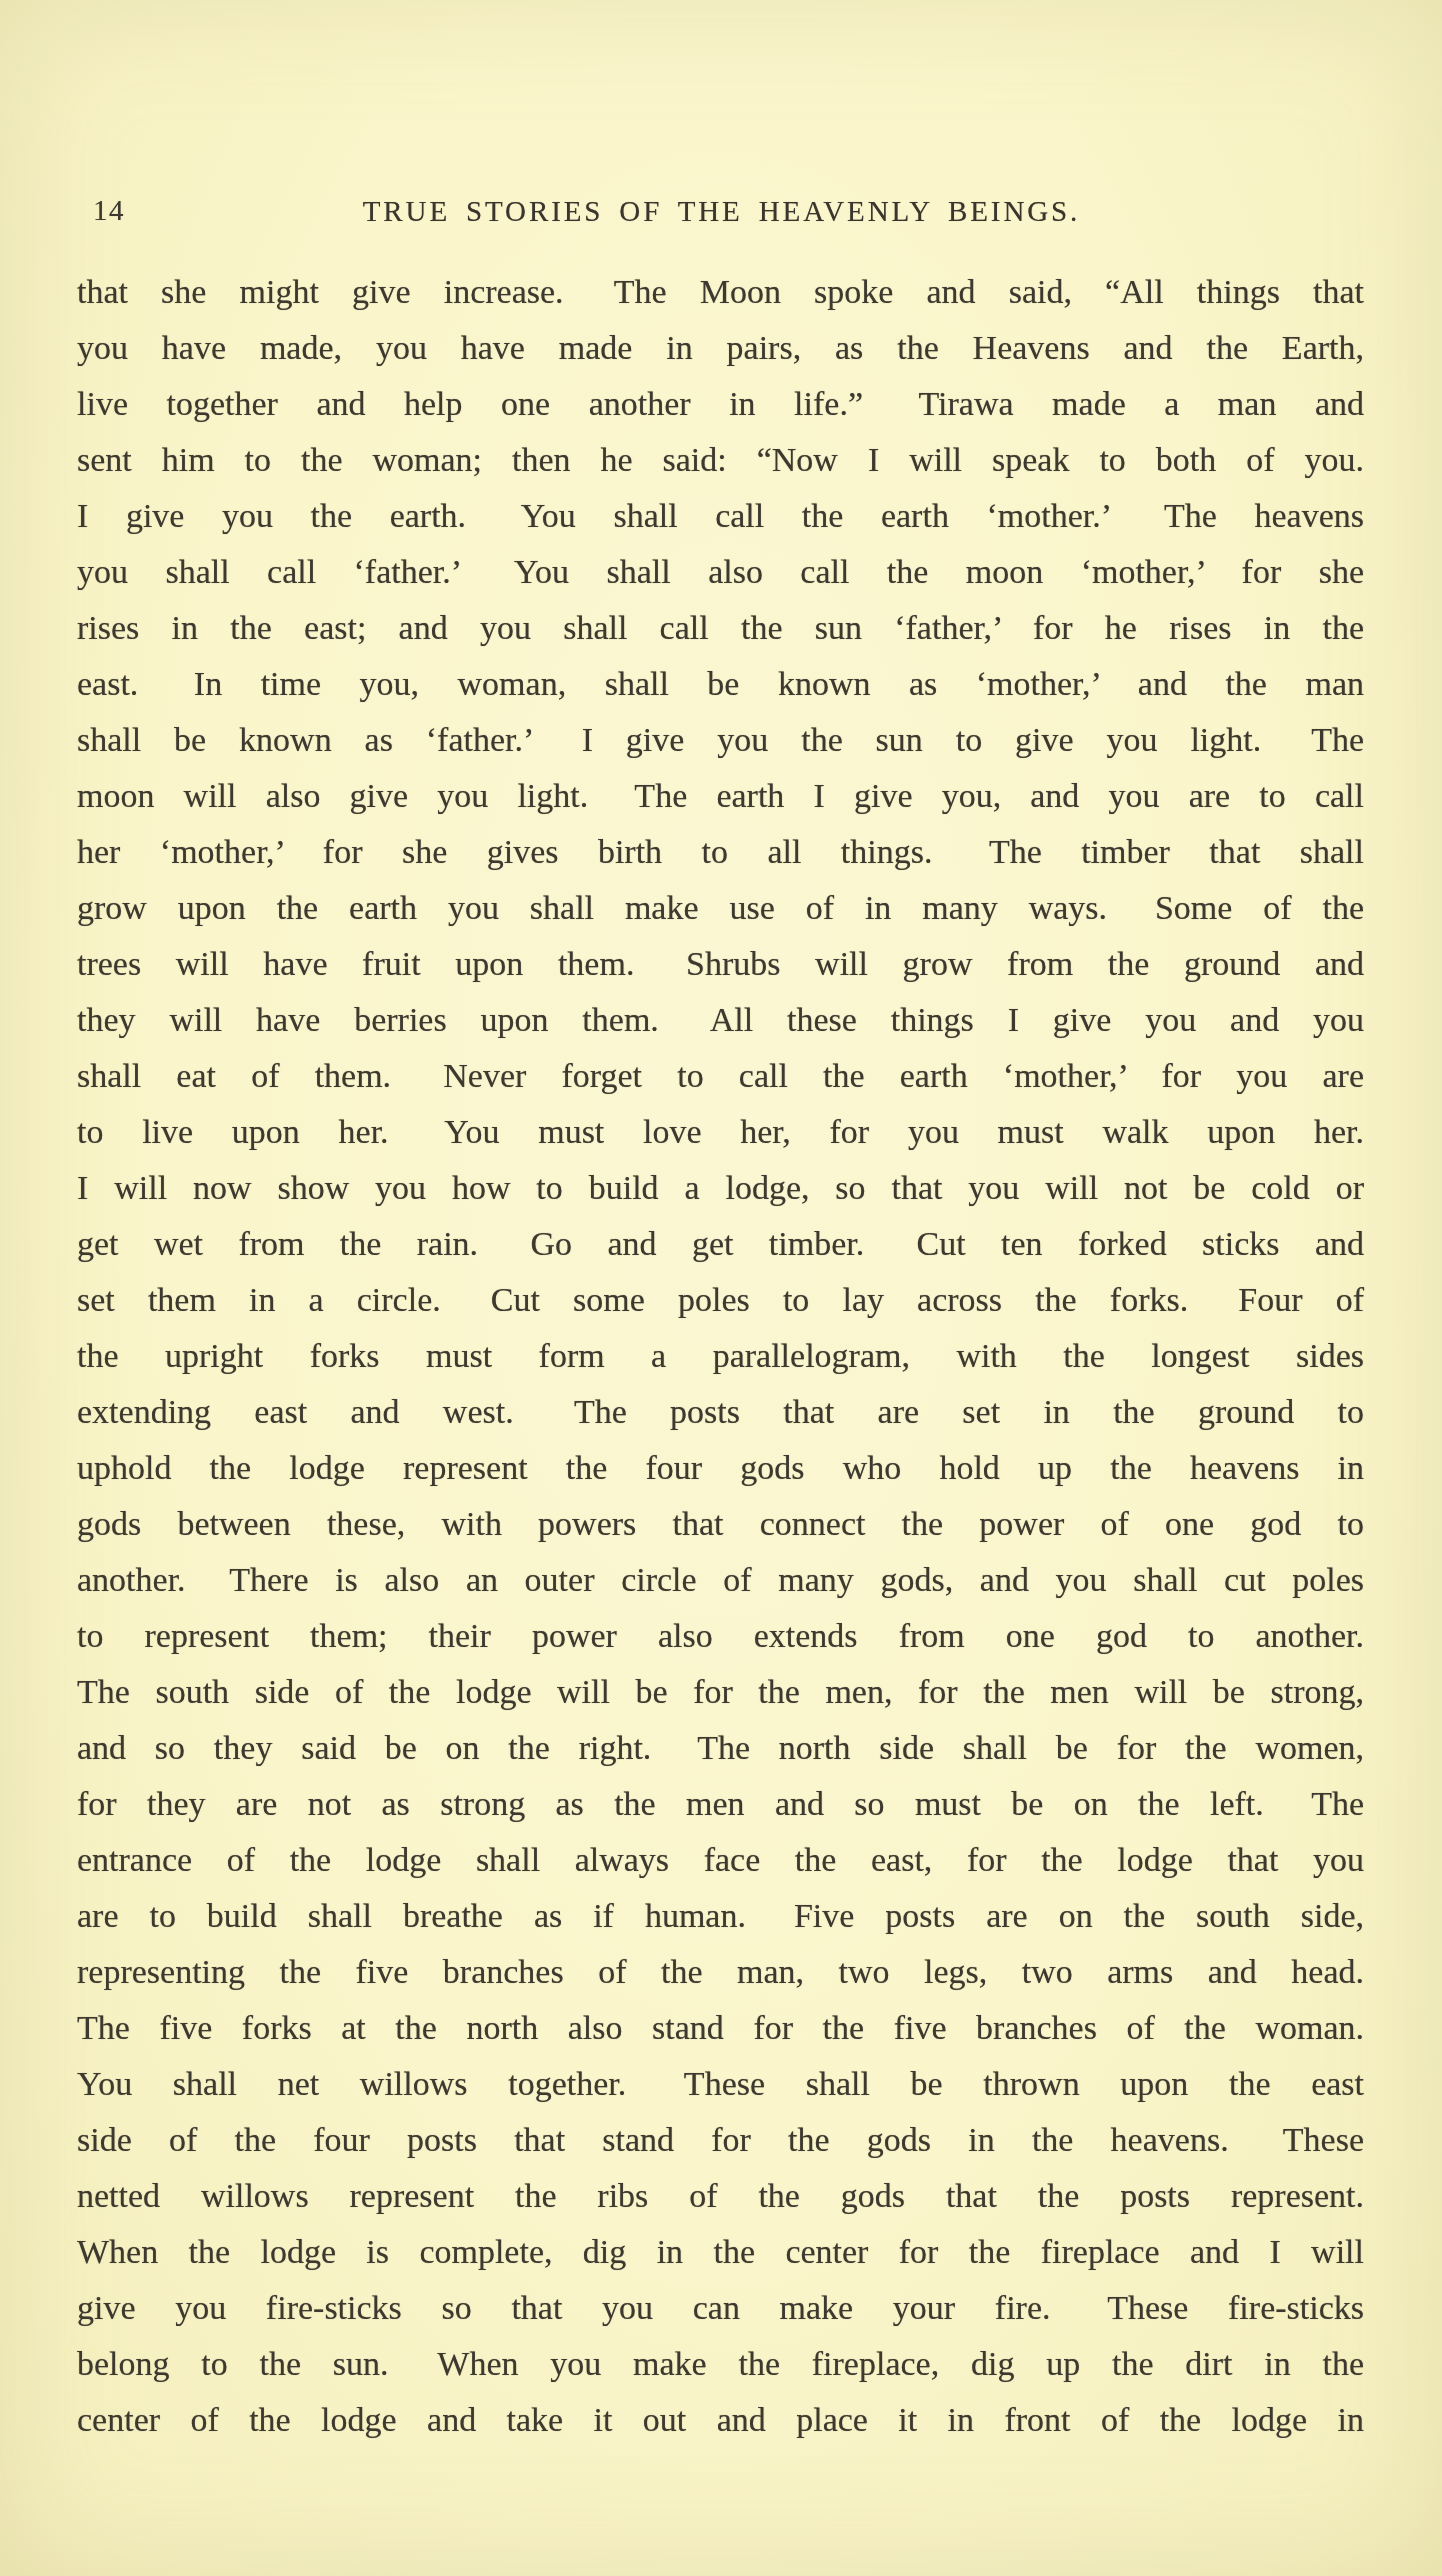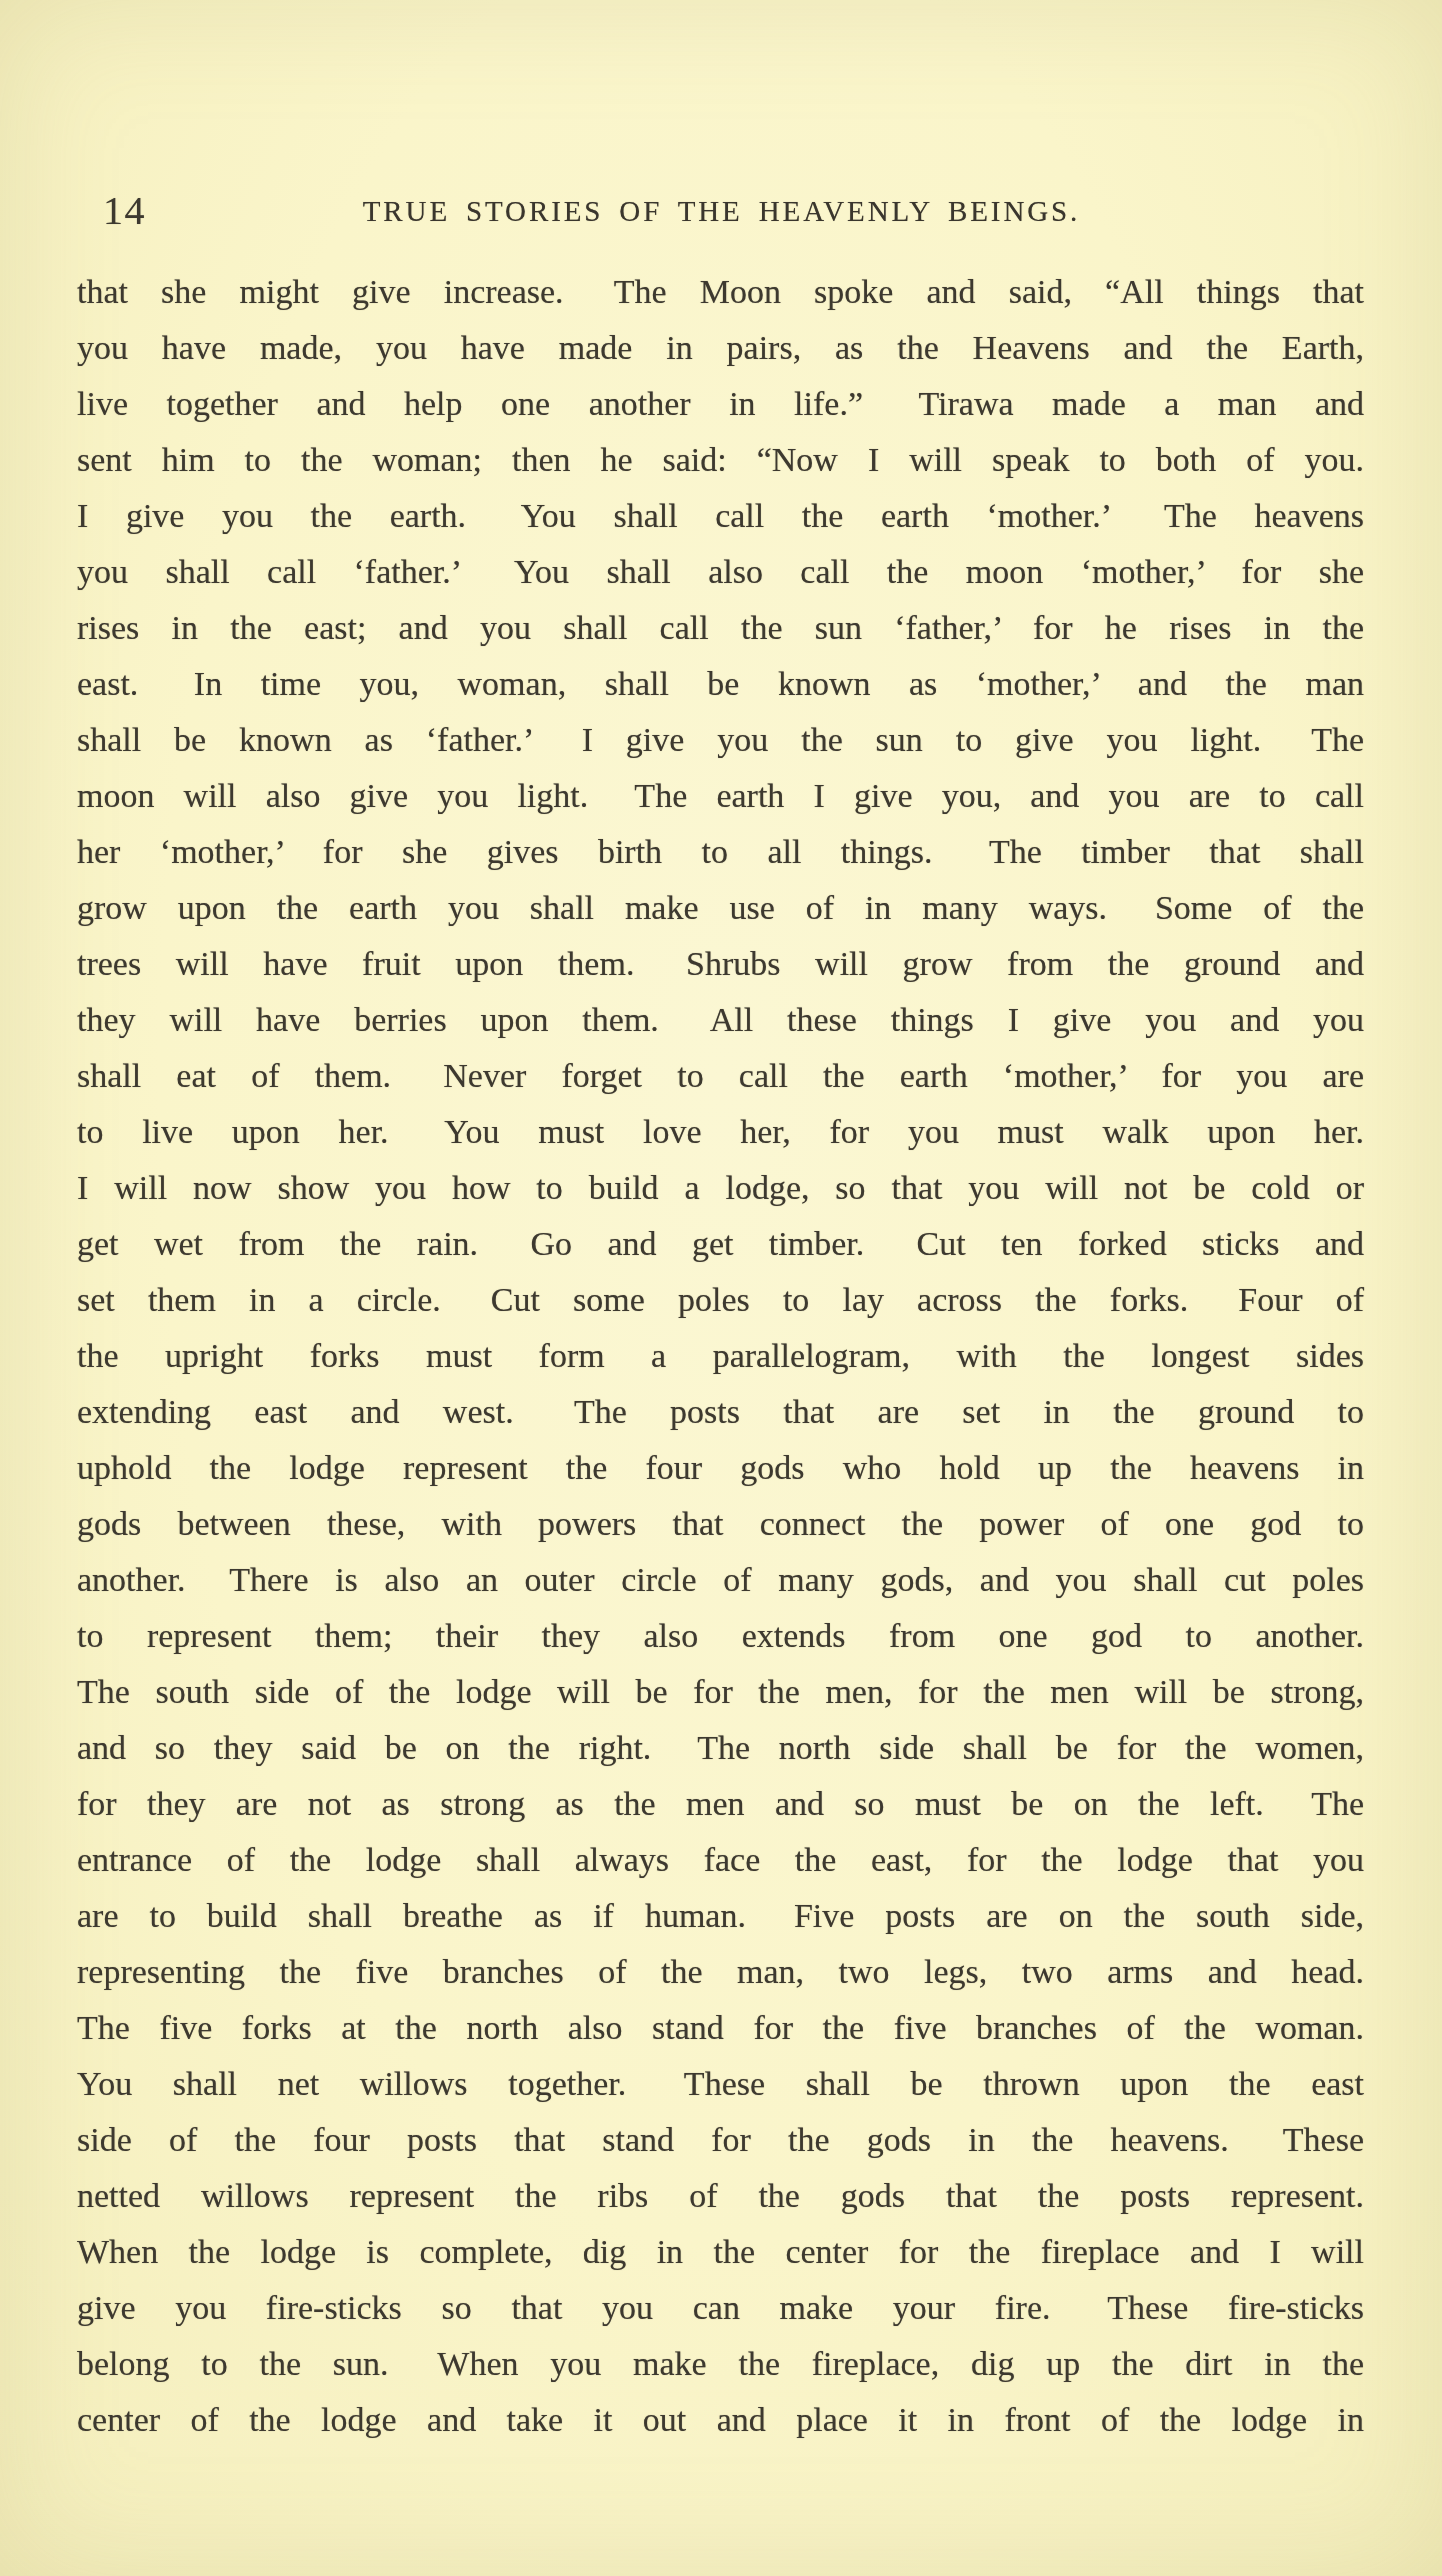--- a/index.html
+++ b/index.html
@@ -19,23 +19,23 @@
   }
   .running-header {
     position: absolute;
     top: 193px;
     left: 0;
     right: 0;
     height: 38px;
   }
   .page-number {
     position: absolute;
-    left: 103px;
+    left: 93px;
     top: 0;
-    font-size: 40px;
+    font-size: 29px;
     line-height: 35px;
     letter-spacing: 1.5px;
     color: #3d392f;
     text-shadow: 0 0 0.7px rgba(61, 57, 47, 0.55);
   }
   .running-head {
     position: absolute;
     left: 0;
     right: 0;
     top: 2.2px;
@@ -91,21 +91,21 @@
       <div class="text-line">shall eat of them.  Never forget to call the earth ‘mother,’ for you are</div>
       <div class="text-line">to live upon her.  You must love her, for you must walk upon her.</div>
       <div class="text-line">I will now show you how to build a lodge, so that you will not be cold or</div>
       <div class="text-line">get wet from the rain.  Go and get timber.  Cut ten forked sticks and</div>
       <div class="text-line">set them in a circle.  Cut some poles to lay across the forks.  Four of</div>
       <div class="text-line">the upright forks must form a parallelogram, with the longest sides</div>
       <div class="text-line">extending east and west.  The posts that are set in the ground to</div>
       <div class="text-line">uphold the lodge represent the four gods who hold up the heavens in</div>
       <div class="text-line">gods between these, with powers that connect the power of one god to</div>
       <div class="text-line">another.  There is also an outer circle of many gods, and you shall cut poles</div>
-      <div class="text-line">to represent them; their they also extends from one god to another.</div>
+      <div class="text-line">to represent them; their power also extends from one god to another.</div>
       <div class="text-line">The south side of the lodge will be for the men, for the men will be strong,</div>
       <div class="text-line">and so they said be on the right.  The north side shall be for the women,</div>
       <div class="text-line">for they are not as strong as the men and so must be on the left.  The</div>
       <div class="text-line">entrance of the lodge shall always face the east, for the lodge that you</div>
       <div class="text-line">are to build shall breathe as if human.  Five posts are on the south side,</div>
       <div class="text-line">representing the five branches of the man, two legs, two arms and head.</div>
       <div class="text-line">The five forks at the north also stand for the five branches of the woman.</div>
       <div class="text-line">You shall net willows together.  These shall be thrown upon the east</div>
       <div class="text-line">side of the four posts that stand for the gods in the heavens.  These</div>
       <div class="text-line">netted willows represent the ribs of the gods that the posts represent.</div>

